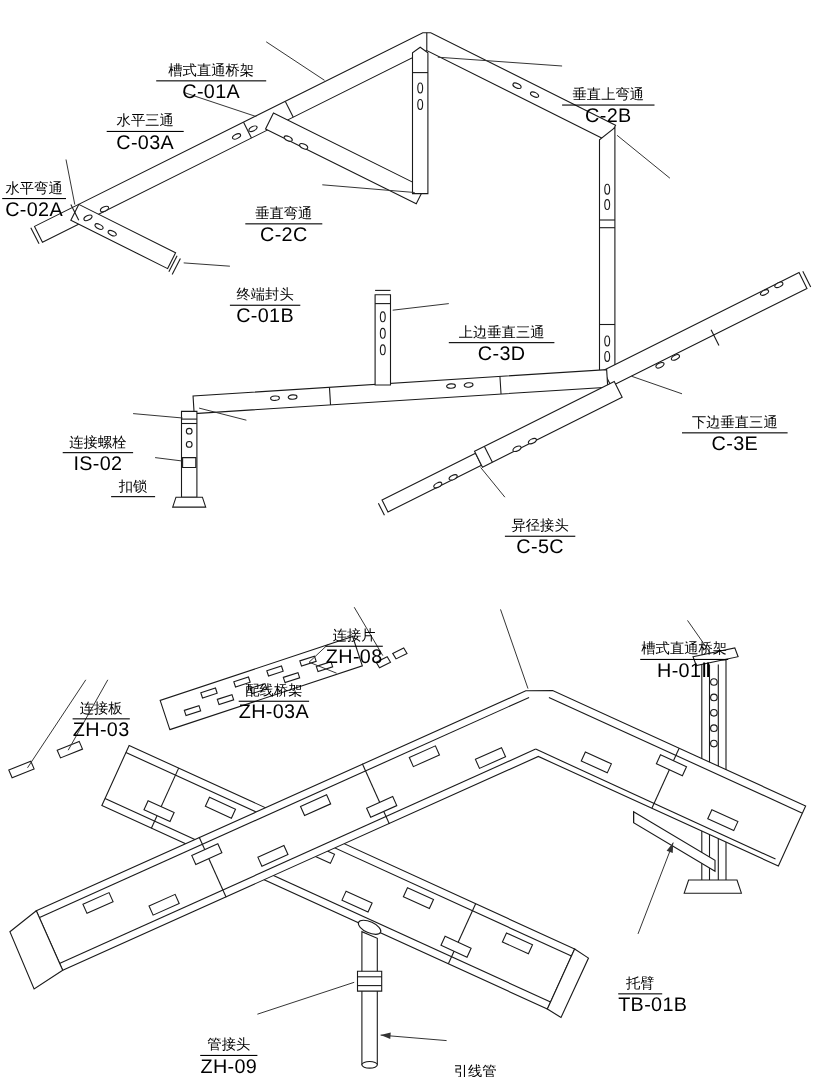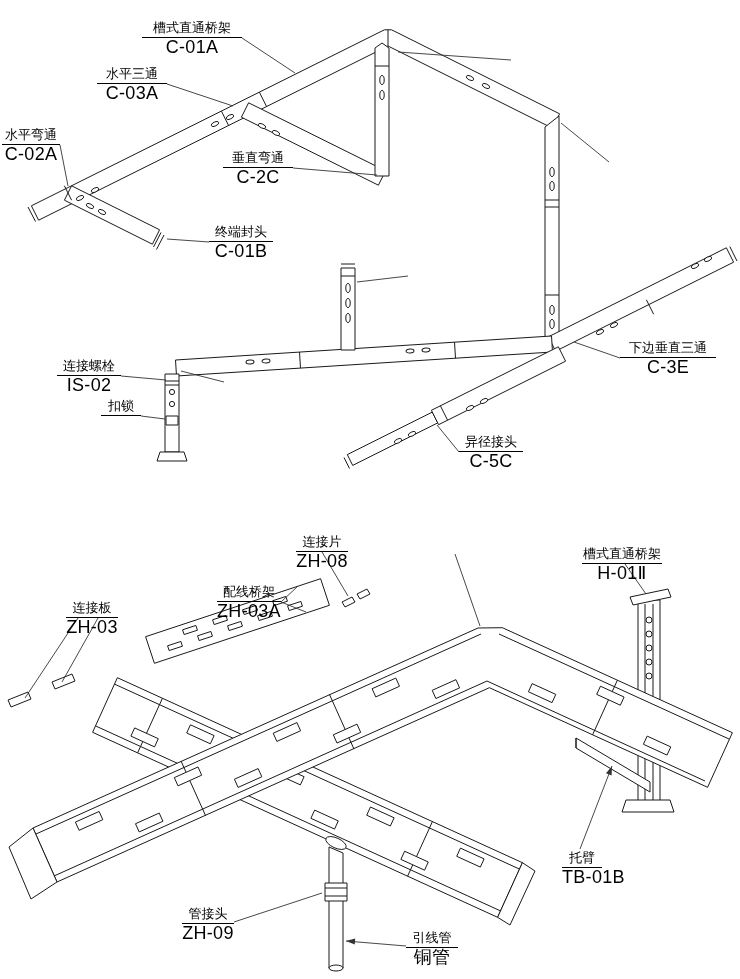--- a/index.html
+++ b/index.html
@@ -1,21 +1,21 @@
 <!DOCTYPE html>
 <html><head>
 <meta charset="utf-8">
 <style>
   html,body{margin:0;padding:0;background:#fff;}
   .stage{
     position:relative;width:740px;height:979px;background:#ffffff;
     font-family:"Liberation Sans","DejaVu Sans",sans-serif;overflow:hidden;
   }
   .stage svg{position:absolute;left:0;top:0;}
-  .lbl{position:absolute;text-align:center;color:#000;font-size:13px;line-height:16px;}
+  .lbl{position:absolute;text-align:center;color:#000;font-size:13px;line-height:16px;margin-top:36px;}
   .lbl .name{display:block;border-bottom:1px solid #000;padding:0 1px 1px;white-space:nowrap;}
   .lbl .code{display:block;padding-top:1px;white-space:nowrap;font-size:18px;letter-spacing:.3px;}
   .drawing path,.drawing rect,.drawing ellipse,.drawing circle,.drawing line,.drawing polygon{
     vector-effect:non-scaling-stroke;
   }
 </style>
 </head>
 <body>
 
 <div class="stage">
@@ -250,36 +250,44 @@
     <line x1="406" y1="946" x2="346" y2="941"></line>
     <polygon points="612,766 611.6,775.5 606,773.3" fill="#333333" stroke="none"></polygon>
     <polygon points="346,941 355.2,938.6 354.8,944.6" fill="#333333" stroke="none"></polygon>
   </g>
 </svg>
 
   <div class="lbl" style="left:142px;top:20px;width:100px">
     <span class="name">槽式直通桥架</span>
     <span class="code">C-01A</span>
   </div>
+  <div class="lbl" style="left:511px;top:42px;width:84px">
+    <span class="name">垂直上弯通</span>
+    <span class="code">C-2B</span>
+  </div>
   <div class="lbl" style="left:97px;top:66px;width:70px">
     <span class="name">水平三通</span>
     <span class="code">C-03A</span>
   </div>
   <div class="lbl" style="left:2px;top:127px;width:58px">
     <span class="name">水平弯通</span>
     <span class="code">C-02A</span>
   </div>
   <div class="lbl" style="left:223px;top:150px;width:70px">
     <span class="name">垂直弯通</span>
     <span class="code">C-2C</span>
   </div>
   <div class="lbl" style="left:209px;top:224px;width:64px">
     <span class="name">终端封头</span>
     <span class="code">C-01B</span>
   </div>
+  <div class="lbl" style="left:408px;top:258px;width:96px">
+    <span class="name">上边垂直三通</span>
+    <span class="code">C-3D</span>
+  </div>
   <div class="lbl" style="left:620px;top:340px;width:96px">
     <span class="name">下边垂直三通</span>
     <span class="code">C-3E</span>
   </div>
   <div class="lbl" style="left:57px;top:358px;width:64px">
     <span class="name">连接螺栓</span>
     <span class="code">IS-02</span>
   </div>
   <div class="lbl" style="left:101px;top:398px;width:40px">
     <span class="name">扣锁</span>

